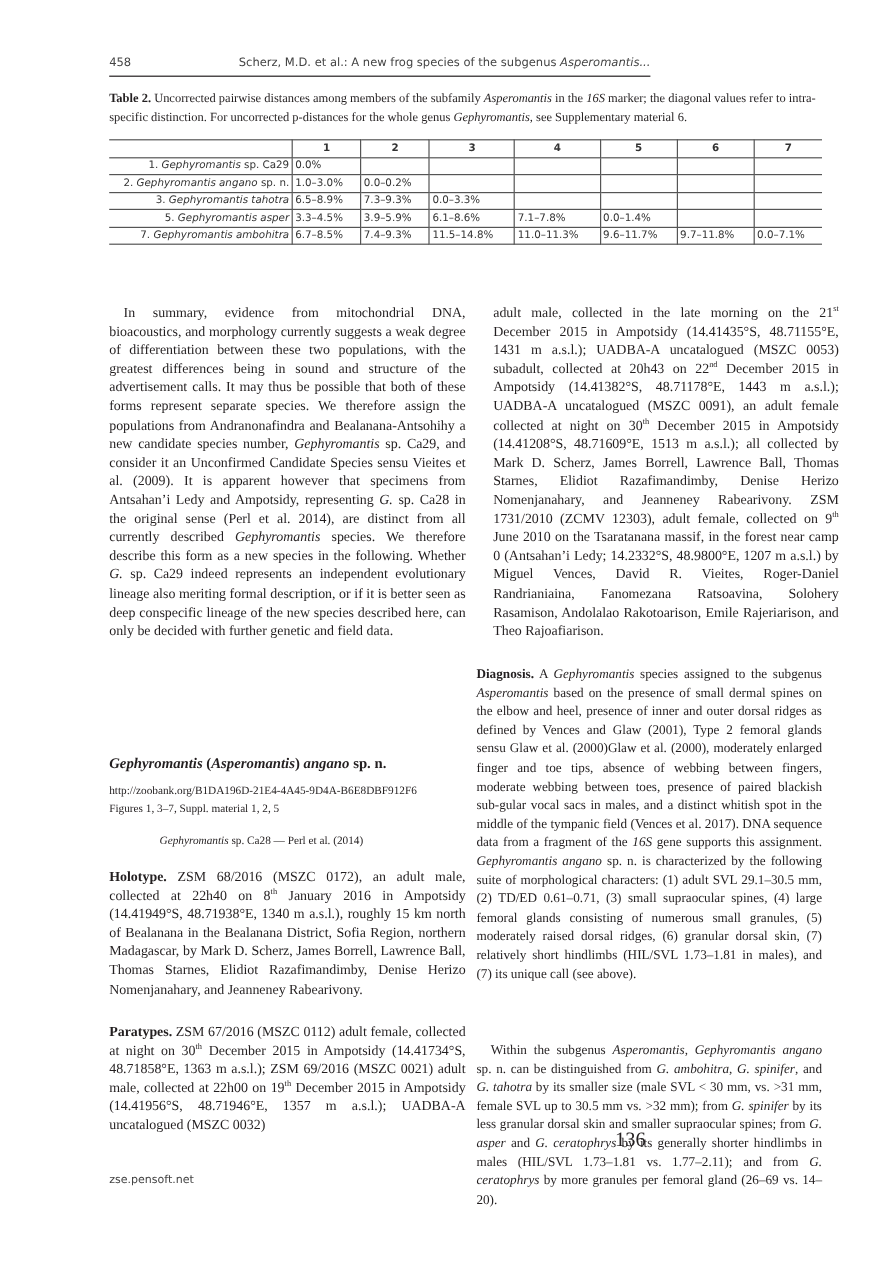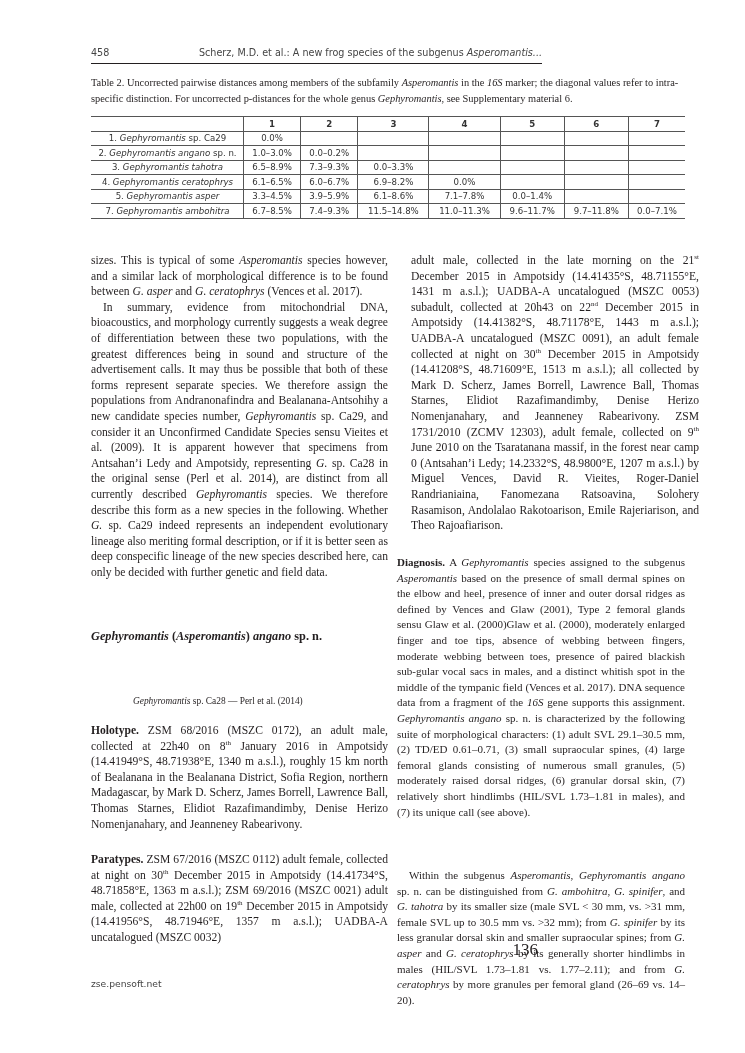--- a/index.html
+++ b/index.html
@@ -4,29 +4,29 @@
 <style>
   html, body { margin: 0; padding: 0; background: #ffffff; }
   body { width: 745px; height: 1053px; position: relative; overflow: hidden; color: #231f20; }
   .page { position: absolute; left: 0; top: 0; width: 604px; height: 1053px; }
   .running-head { position: absolute; left: 91px; right: 62px; top: 45px; height: 18px;
     font-family: "DejaVu Sans", sans-serif; font-size: 9.6px; color: #444; border-bottom: 1px solid #231f20; }
   .running-head .pg { position: absolute; left: 0; top: 2px; }
   .running-head .ttl { position: absolute; right: 0; top: 2px; }
   .caption { position: absolute; left: 91px; width: 594px; top: 75px;
     font-family: "Liberation Serif", serif; font-size: 10.4px; line-height: 16px; }
-  .caption b { font-weight: normal; }
+  .caption b { font-weight: bold; }
   table.dist { position: absolute; left: 91px; top: 116px; width: 594px; border-collapse: collapse;
     font-family: "DejaVu Sans", sans-serif; font-size: 8.6px; color: #333; }
   table.dist th, table.dist td { border: 1px solid #555; height: 13.5px; padding: 0 2px; }
   table.dist tr > *:first-child { border-left: none; }
   table.dist tr > *:last-child { border-right: none; }
   table.dist th { font-weight: bold; text-align: center; }
-  table.dist td { text-align: center; white-space: nowrap; }
-  table.dist td.name { text-align: center; padding-left: 3px; width: 147px; margin-top: 13px; }
+  table.dist td { text-align: left; white-space: nowrap; }
+  table.dist td.name { text-align: right; padding-left: 3px; width: 147px; margin-top: 13px; }
   .col { position: absolute; width: 297px; font-family: "Liberation Serif", serif; font-size: 11.6px;
     line-height: 15.6px; text-align: justify; hyphens: manual; }
   .col p { margin: 0; }
   .indent { text-indent: 12px; margin-top: 48px; }
   .colL { left: 91px; top: 253px; }
   .colR { left: 411px; top: 253px; width: 288px; }
   .sp-head { position: absolute; left: 91px; top: 629px; font-family: "Liberation Serif", serif;
     font-size: 12.3px; font-weight: bold; }
   .zoo { position: absolute; left: 91px; top: 653px; font-family: "Liberation Serif", serif; font-size: 9.4px; line-height: 15px; }
   .syn { position: absolute; left: 91px; top: 696px; font-family: "Liberation Serif", serif; font-size: 9.4px; margin-left: 42px; }
@@ -93,30 +93,20 @@
           <td class="name">3. <i>Gephyromantis tahotra</i></td>
           <td>6.5–8.9%</td>
           <td>7.3–9.3%</td>
           <td>0.0–3.3%</td>
           <td></td>
           <td></td>
           <td></td>
           <td></td>
         </tr>
         <tr>
-          <td class="name">4. <i>Gephyromantis ceratophrys</i></td>
-          <td>6.1–6.5%</td>
-          <td>6.0–6.7%</td>
-          <td>6.9–8.2%</td>
-          <td>0.0%</td>
-          <td></td>
-          <td></td>
-          <td></td>
-        </tr>
-        <tr>
           <td class="name">5. <i>Gephyromantis asper</i></td>
           <td>3.3–4.5%</td>
           <td>3.9–5.9%</td>
           <td>6.1–8.6%</td>
           <td>7.1–7.8%</td>
           <td>0.0–1.4%</td>
           <td></td>
           <td></td>
         </tr>
         <tr>
@@ -126,25 +116,28 @@
           <td>11.5–14.8%</td>
           <td>11.0–11.3%</td>
           <td>9.6–11.7%</td>
           <td>9.7–11.8%</td>
           <td>0.0–7.1%</td>
         </tr>
       </tbody>
   </table>
 
   <div class="col colL">
-    <p>sizes. This is typical of some <i>Asperomantis</i> species however, and a similar lack of morphological difference is to be found between <i>G. asper</i> and <i>G. ceratophrys</i> (Vences et al. 2017).</p>
     <p class="indent">In summary, evidence from mitochondrial DNA, bioacoustics, and morphology currently suggests a weak degree of differentiation between these two populations, with the greatest differences being in sound and structure of the advertisement calls. It may thus be possible that both of these forms represent separate species. We therefore assign the populations from Andranonafindra and Bealanana-Antsohihy a new candidate species number, <i>Gephyromantis</i> sp. Ca29, and consider it an Unconfirmed Candidate Species sensu Vieites et al. (2009). It is apparent however that specimens from Antsahan’i Ledy and Ampotsidy, representing <i>G.</i> sp. Ca28 in the original sense (Perl et al. 2014), are distinct from all currently described <i>Gephyromantis</i> species. We therefore describe this form as a new species in the following. Whether <i>G.</i> sp. Ca29 indeed represents an independent evolutionary lineage also meriting formal description, or if it is better seen as deep conspecific lineage of the new species described here, can only be decided with further genetic and field data.</p>
   </div>
 
   <div class="sp-head"><i>Gephyromantis</i> (<i>Asperomantis</i>) <i>angano</i> sp. n.</div>
+  <div class="zoo">
+    <div>http://zoobank.org/B1DA196D-21E4-4A45-9D4A-B6E8DBF912F6</div>
+    <div>Figures 1, 3–7, Suppl. material 1, 2, 5</div>
+  </div>
   <div class="syn"><i>Gephyromantis</i> sp. Ca28 — Perl et al. (2014)</div>
 
   <div class="holo">
     <b>Holotype.</b><span> ZSM 68/2016 (MSZC 0172), an adult male, collected at 22h40 on 8<sup>th</sup> January 2016 in Ampotsidy (14.41949°S, 48.71938°E, 1340 m a.s.l.), roughly 15 km north of Bealanana in the Bealanana District, Sofia Region, northern Madagascar, by Mark D. Scherz, James Borrell, Lawrence Ball, Thomas Starnes, Elidiot Razafimandimby, Denise Herizo Nomenjanahary, and Jeanneney Rabearivony.</span>
   </div>
 
   <div class="para">
     <b>Paratypes.</b><span> ZSM 67/2016 (MSZC 0112) adult female, collected at night on 30<sup>th</sup> December 2015 in Ampotsidy (14.41734°S, 48.71858°E, 1363 m a.s.l.); ZSM 69/2016 (MSZC 0021) adult male, collected at 22h00 on 19<sup>th</sup> December 2015 in Ampotsidy (14.41956°S, 48.71946°E, 1357 m a.s.l.); UADBA-A uncatalogued (MSZC 0032)</span>
   </div>
 

